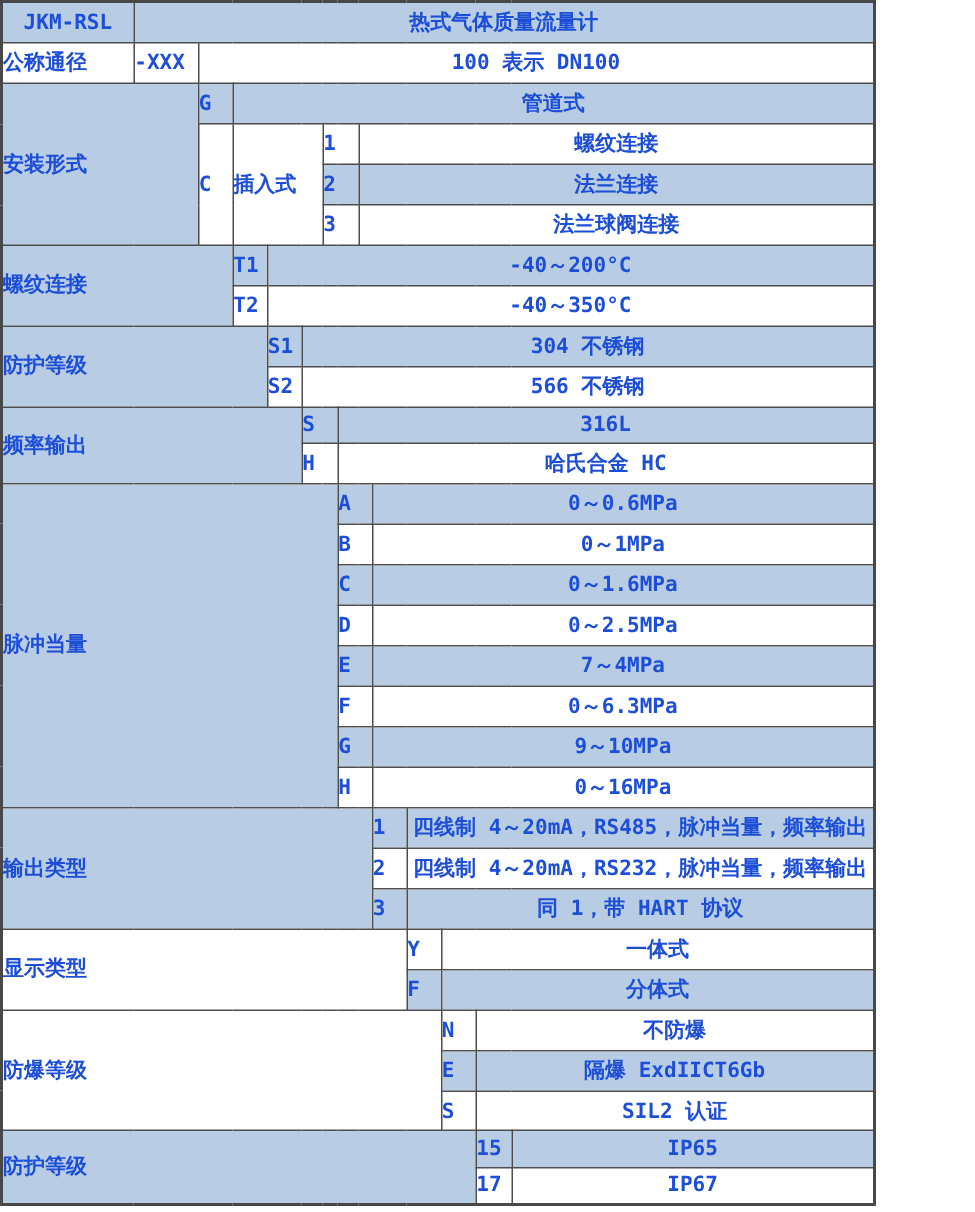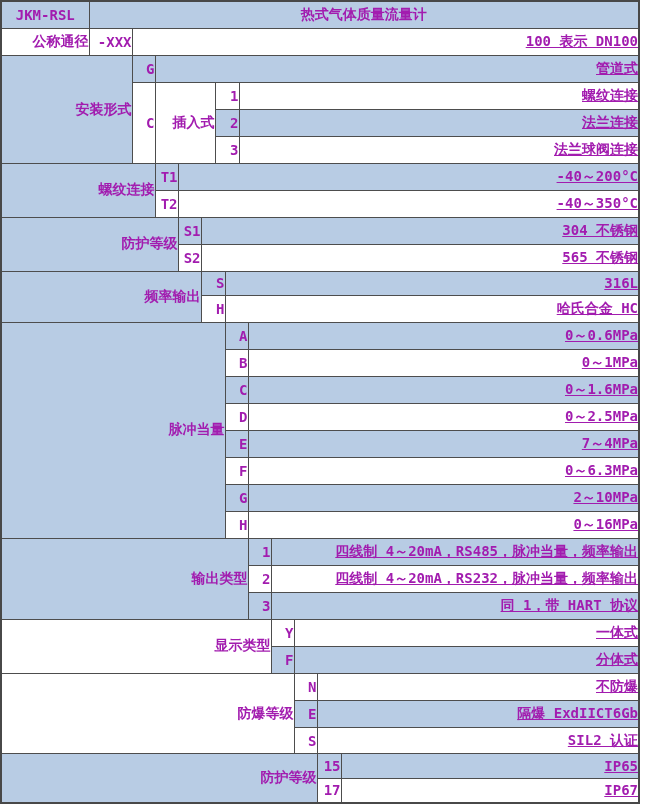--- a/index.html
+++ b/index.html
@@ -3,42 +3,42 @@
 <meta charset="utf-8">
 <style>
   html, body {
     margin: 0;
     padding: 0;
     background: #ffffff;
   }
   table.spec {
     border-collapse: collapse;
     table-layout: fixed;
-    width: 640px;
+    width: 584px;
     height: 804px;
     margin: 0;
     border: 2px solid #484848;
     font-family: "DejaVu Sans Mono", "Liberation Sans", sans-serif;
     font-weight: bold;
     font-size: 14px;
-    color: #a21caf;
+    color: #1d4ed8;
   }
   table.spec td {
     border: 1px solid #4d4d4d;
     overflow: hidden;
     white-space: nowrap;
     background: #ffffff;
     padding: 0;
     vertical-align: middle;
   }
   tr.alt td { background: #b8cce4; }
-  td.code  { text-align: right; }
-  td.value { text-align: right; padding-left: 13px; text-decoration: underline; }
+  td.code  { text-align: left; }
+  td.value { text-align: center; padding-left: 13px; }
   td.center{ text-align: center; }
-  td.label { text-align: right; background: #ffffff; }
+  td.label { text-align: left; background: #ffffff; }
 </style>
 </head>
 <body>
 
 <table class="spec">
   <colgroup>
     <col style="width:88px">
       <col style="width:43px">
       <col style="width:23px">
     <col style="width:23px">
@@ -96,21 +96,21 @@
     <td class="value" colspan="10">-40～350°C</td>
   </tr>
 
   <tr class="alt">
     <td class="label" colspan="4" rowspan="2">防护等级</td>
     <td class="code">S1</td>
     <td class="value" colspan="9">304 不锈钢</td>
   </tr>
   <tr>
     <td class="code">S2</td>
-    <td class="value" colspan="9">565 不锈钢</td>
+    <td class="value" colspan="9">566 不锈钢</td>
   </tr>
 
   <tr class="alt">
     <td class="label" colspan="5" rowspan="2">频率输出</td>
     <td class="code" colspan="2">S</td>
     <td class="value" colspan="7">316L</td>
   </tr>
   <tr>
     <td class="code" colspan="2">H</td>
     <td class="value" colspan="7">哈氏合金 HC</td>
@@ -136,21 +136,21 @@
   <tr class="alt">
     <td class="code" colspan="2">E</td>
     <td class="value" colspan="5">7～4MPa</td>
   </tr>
   <tr>
     <td class="code" colspan="2">F</td>
     <td class="value" colspan="5">0～6.3MPa</td>
   </tr>
   <tr class="alt">
     <td class="code" colspan="2">G</td>
-    <td class="value" colspan="5">2～10MPa</td>
+    <td class="value" colspan="5">9～10MPa</td>
   </tr>
   <tr>
     <td class="code" colspan="2">H</td>
     <td class="value" colspan="5">0～16MPa</td>
   </tr>
 
   <tr class="alt">
     <td class="label" colspan="9" rowspan="3">输出类型</td>
     <td class="code">1</td>
     <td class="value" colspan="4">四线制 4～20mA，RS485，脉冲当量，频率输出</td>

